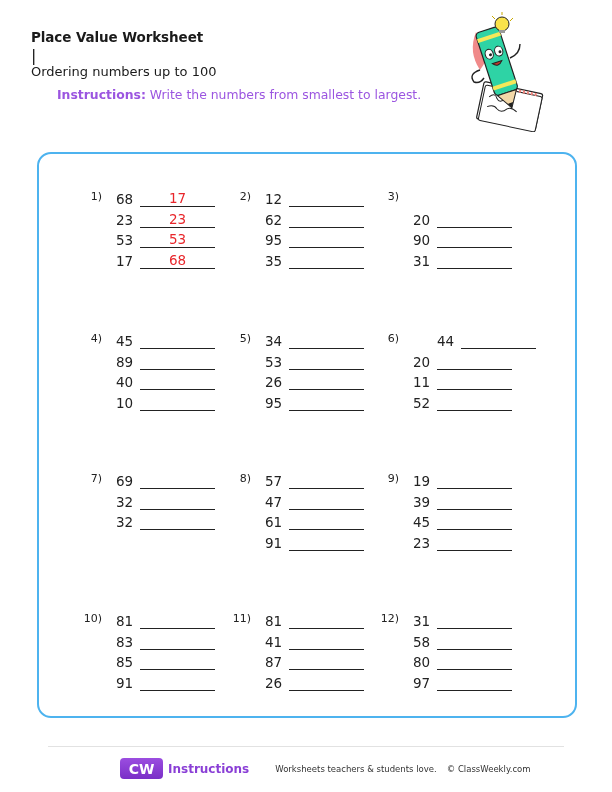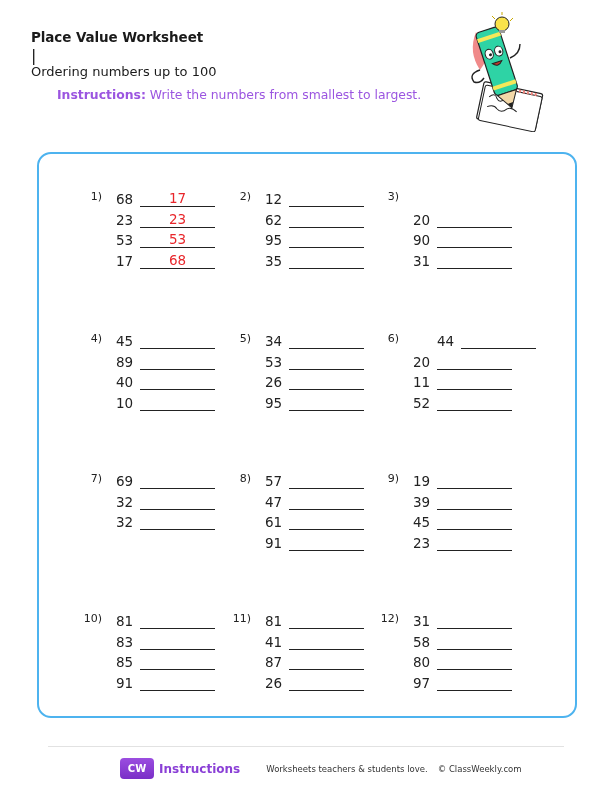--- a/index.html
+++ b/index.html
@@ -19,21 +19,21 @@
     .box { position: absolute; left: 37px; top: 152px; width: 540px; height: 566px; border: 2.5px solid #4db3ef; border-radius: 14px; }
 
     .problem { position: absolute; width: 150px; height: 90px; }
     .pnum { position: absolute; left: 0; top: 0; font-size: 11px; color: #222; text-align: right; width: 22px; }
     .row { position: absolute; left: 36px; height: 21px; display: flex; align-items: flex-end; }
     .num { font-size: 13.5px; color: #222; width: 24px; line-height: 16px; }
     .blank { width: 75px; border-bottom: 1px solid #222; height: 17px; margin-left: 0; text-align: center; font-size: 13.5px; color: #e8262b; line-height: 16px; }
 
     .footer-line { position: absolute; left: 48px; top: 746px; width: 516px; height: 1px; background: #e2e2e2; }
     .footer { position: absolute; left: 120px; top: 758px; display: flex; align-items: center; white-space: nowrap; }
-    .logo-badge { width: 34px; height: 21px; border-radius: 4px; background: linear-gradient(180deg, #9b4de0, #7a2fc7); color: #fff; font-size: 10px; font-weight: bold; display: flex; align-items: center; justify-content: center; }
+    .logo-badge { width: 43px; height: 21px; border-radius: 4px; background: linear-gradient(180deg, #9b4de0, #7a2fc7); color: #fff; font-size: 14px; font-weight: bold; display: flex; align-items: center; justify-content: center; }
     .logo-text { font-size: 12px; font-weight: bold; color: #8a3fd6; margin-left: 5px; }
     .tagline { font-size: 8.5px; color: #333; margin-left: 26px; }
     .copyright { font-size: 8.5px; color: #333; margin-left: 10px; }
   </style>
 </head>
 <body>
 
 <div class="header">
   <span class="title">Place Value Worksheet</span>
   <span class="sep">|</span>

